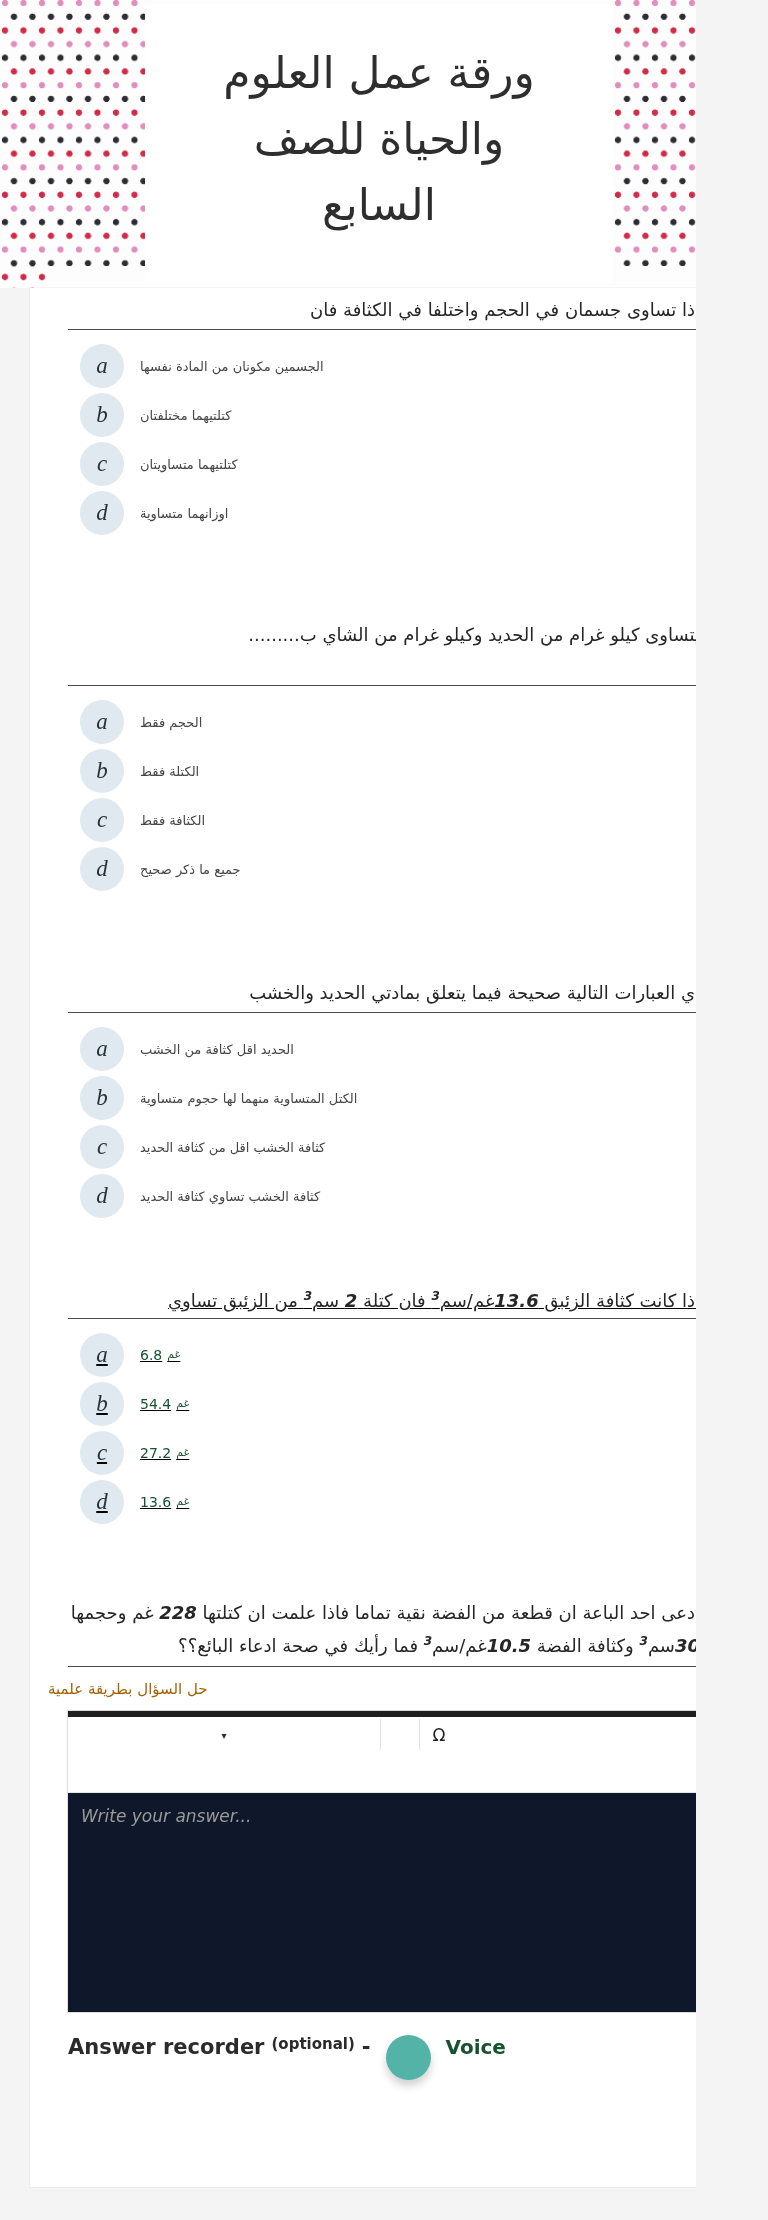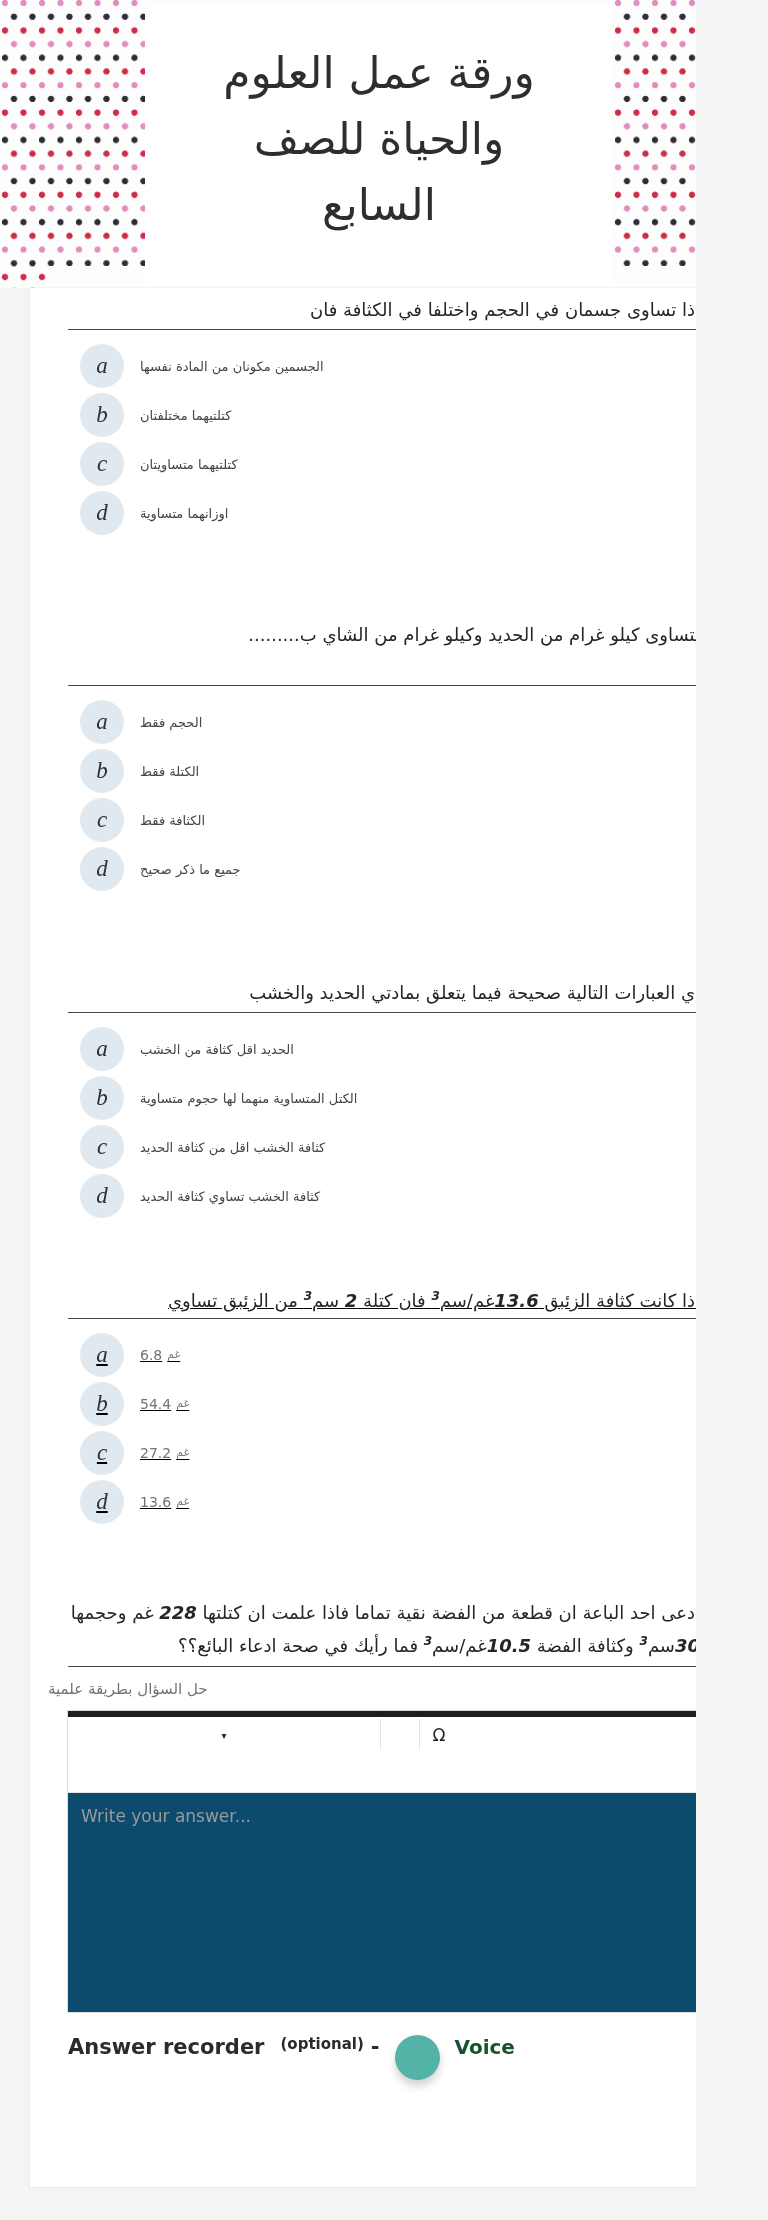--- a/index.html
+++ b/index.html
@@ -62,53 +62,53 @@
 
   .options { margin-top:14px; }
   .opt { display:flex; align-items:center; gap:16px; margin-top:5px; height:44px; padding-left:12px; }
   .badge {
     width:44px; height:44px; border-radius:50%; background:#dfe9ef;
     display:flex; align-items:center; justify-content:center;
     font-family:"Liberation Serif", serif; font-style:italic;
     font-size:23px; color:#27333c; flex:0 0 44px; cursor:pointer;
   }
   .opt-label { font-size:13px; color:#454545; }
-  .opt-label.ltr { direction:ltr; font-size:14px; color:#737373; }
+  .opt-label.ltr { direction:ltr; font-size:14px; color:#14532d; }
   .opt-label .unit { font-size:11px; margin-left:5px; position:relative; top:-2px; }
 
   
-  .sub-label { margin:13px 0 0 18px; text-align:left; font-size:15px; color:#737373; }
+  .sub-label { margin:13px 0 0 18px; text-align:left; font-size:15px; color:#a16207; }
   .sub-label span { direction:rtl; unicode-bidi:embed; }
 
   .editor { margin:12px 24px 0 37px; border:1px solid #dcdcdc; background:#fff; }
   .editor-topbar { height:6px; background:#1e1e1e; }
   .toolbar { position:relative; height:76px; border-bottom:1px solid #e6e6e6; background:#fff; }
   .tb-dropdown {
     position:absolute; left:0; top:2px; width:312px; height:32px;
     background:transparent; border:none; cursor:pointer;
     display:flex; align-items:center; justify-content:center;
   }
   .caret { font-size:10px; color:#2f2f2f; }
   .tb-sep { position:absolute; top:2px; width:1px; height:31px; background:#e3e3e3; }
   .sep-1 { left:312px; } .sep-2 { left:351px; }
   .tb-omega {
     position:absolute; left:353px; top:2px; width:36px; height:32px;
     background:transparent; border:none; cursor:pointer;
     font-family:"DejaVu Sans", sans-serif; font-size:17px; color:#222222;
   }
-  .answer-area { position:relative; height:219px; background:#0c4a6e; cursor:text; }
+  .answer-area { position:relative; height:219px; background:#0f172a; cursor:text;font-style:italic; }
   .placeholder {
     position:absolute; left:13px; top:13px;
     font-size:17px; color:#9a9a9a;
   }
 
   
   .recorder { display:flex; align-items:flex-start; margin:22px 0 0 38px; }
   .rec-main { font-size:21px; font-weight:bold; color:#2b2b2b; }
-  .rec-opt  { font-size:15px; font-weight:bold; color:#2b2b2b; margin-left:16px; }
+  .rec-opt  { font-size:15px; font-weight:bold; color:#2b2b2b; margin-left:7px; }
   .rec-dash { font-size:21px; font-weight:bold; color:#2b2b2b; margin-left:7px; }
   .voice-btn {
     width:45px; height:45px; border-radius:50%; border:none; cursor:pointer;
     background:#52b3a6; margin-left:15px;
     box-shadow:0 6px 8px rgba(0,0,0,0.18);
   }
   .rec-voice { font-size:20px; font-weight:bold; color:#14532d; margin-left:15px; }
 </style>
 </head>
 <body>

